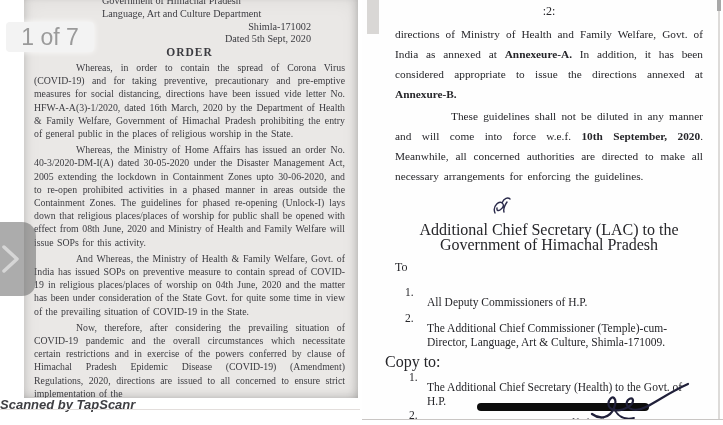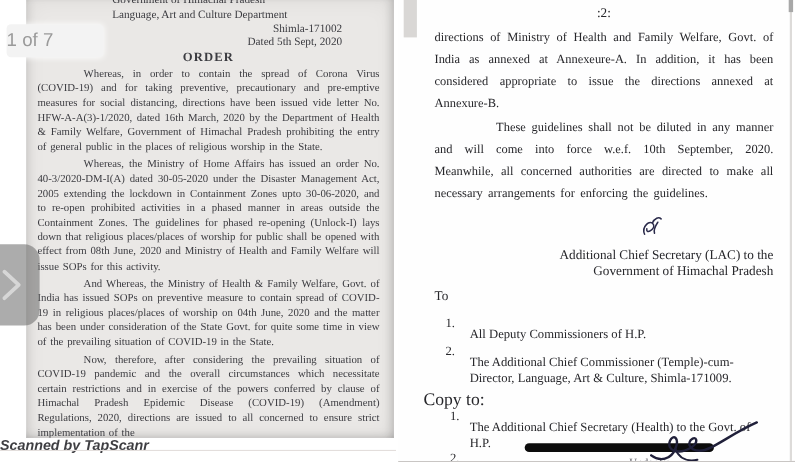--- a/index.html
+++ b/index.html
@@ -17,22 +17,22 @@
                         inset 0 -6px 8px -5px rgba(0,0,0,0.15); }
   .p1-inner { padding:0 13px 0 10px; }
   .p1-header { margin-top:-5px; margin-left:68px; font-size:10.2px; line-height:12.5px; }
   .p1-address { text-align:right; padding-right:34px; font-size:10.2px; line-height:11.5px; margin-top:1px; }
   .p1-title { text-align:center; font-weight:bold; font-size:11.5px; letter-spacing:1px; margin-top:2px; }
   .p1-para { font-size:9.8px; line-height:13.2px; text-align:justify; text-indent:42px; margin-top:3px;
              word-spacing:1px; }
 
   .page-badge { position:absolute; left:6px; top:22px; width:88px; height:30px;
                 background:#f3f3f3; border-radius:4px; box-shadow:0 0 6px rgba(255,255,255,0.9);
-                color:#9a9a9a; font-family:"Liberation Sans", sans-serif; font-size:17px;
-                display:flex; align-items:center; }
+                color:#9a9a9a; font-family:"Liberation Sans", sans-serif; font-size:23px;
+                display:flex; align-items:center; justify-content:center; }
 
   .nav-next { position:absolute; left:-24px; top:222px; width:60px; height:74px;
               background:rgba(112,112,112,0.58); border-radius:14px;
               display:flex; align-items:center; justify-content:flex-end; padding-right:12px;
               cursor:pointer; }
   .nav-next svg { display:block; }
 
   .scanned { position:absolute; left:0; top:397px; width:358px; 
              font-family:"Liberation Sans", sans-serif; font-style:italic; font-weight:bold;
              font-size:13px; color:#3e3e42; }
@@ -41,23 +41,23 @@
   .rule-right { position:absolute; left:362px; top:419px; width:361px; height:1px; background:#c9c6c4; }
 
   
   .paper2 { position:absolute; left:362px; top:0; width:356px; height:419px;
             background:#fefefe; color:#26262a; overflow:hidden; }
   .edge-shadow { position:absolute; left:5px; top:0; width:12px; height:34px; background:#d9d7d5; }
   .p2-inner { padding:4px 15px 0 33px; }
   .p2-no { text-align:center; font-size:12px; margin-bottom:5px; }
   .p2-para { font-size:11.3px; line-height:20px; text-align:justify; word-spacing:2px; }
   .p2-para.indent { text-indent:56px; margin-top:2px; }
-  .b { font-weight:normal; }
+  .b { font-weight:bold; }
 
-  .signblock { text-align:right; padding-right:0px; margin-top:10px; font-size:12px; line-height:15px; }
+  .signblock { text-align:center; padding-right:0px; margin-top:10px; font-size:16px; line-height:15px; }
   .initials { display:inline-block; margin-right:95px; }
   .to-label { font-size:12px; margin-top:8px; }
   .to-list { margin-top:10px; }
   .li { display:flex; font-size:11.5px; line-height:14px; margin-bottom:2px; }
   .li .num { width:22px; flex:none; margin-left:10px; }
   .li .txt { flex:1; padding-right:4px;margin-top:10px; }
   .copy-label { font-size:16px; margin-top:4px; margin-left:-10px; }
   .copy-list .li { line-height:13.5px; margin-bottom:0.5px; }
   .copy-list .li .num { width:18px; margin-left:14px; }
 

